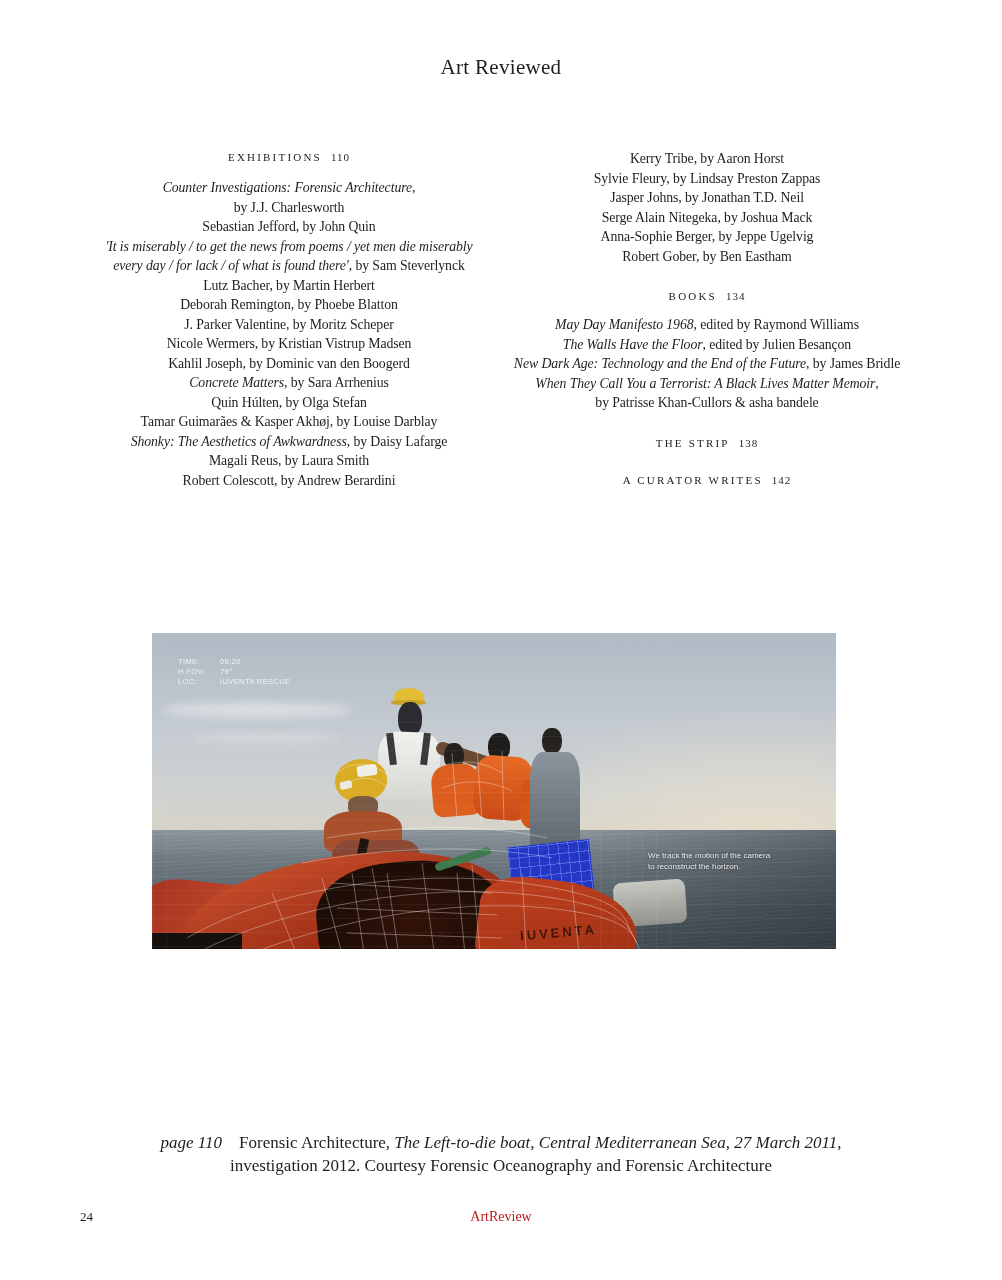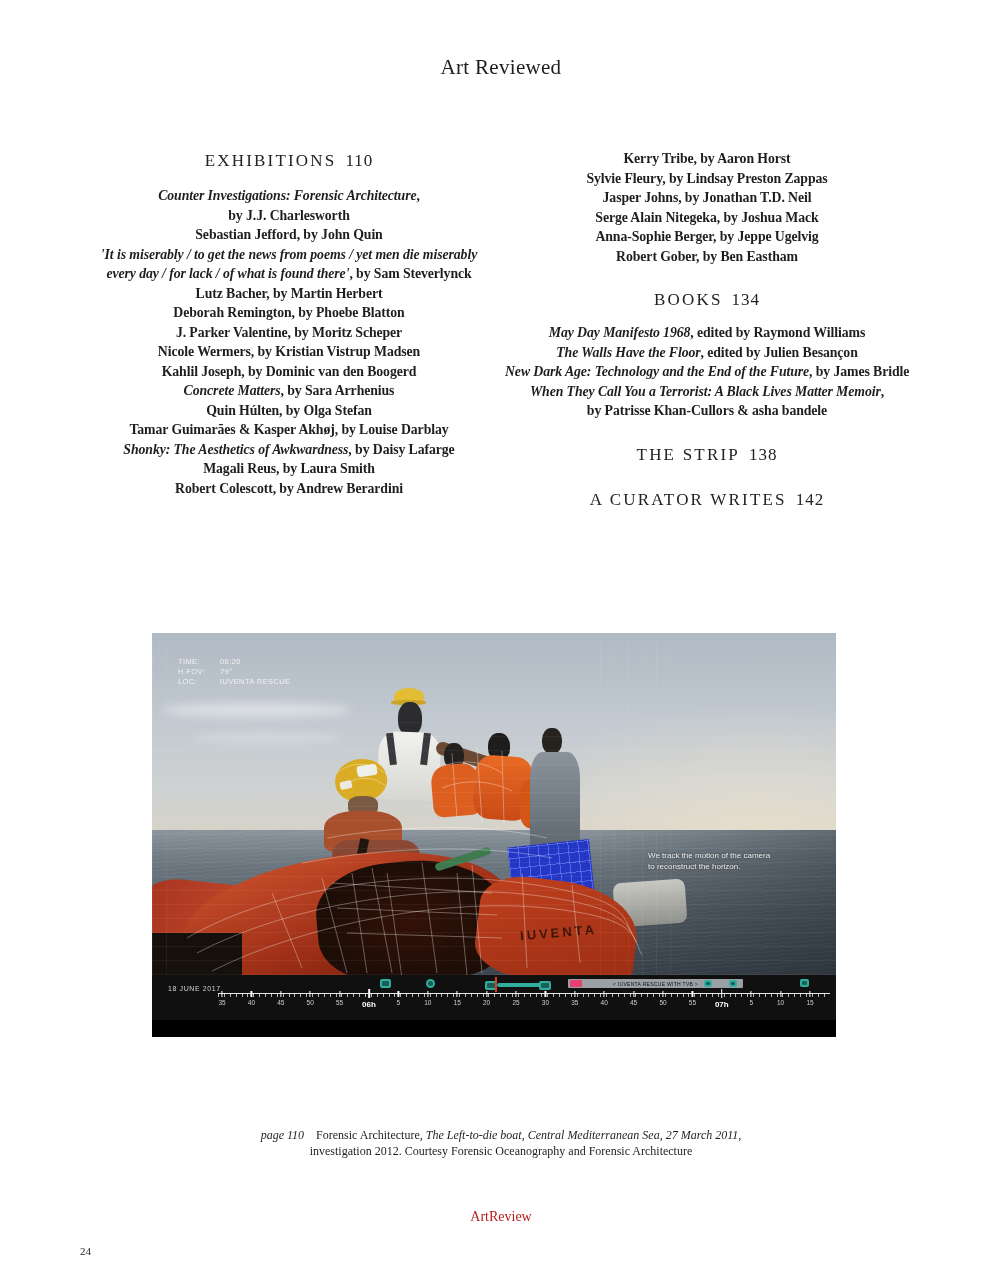--- a/index.html
+++ b/index.html
@@ -2,30 +2,30 @@
 <html><head>
 <meta charset="utf-8">
 <style>
   html,body{margin:0;padding:0;}
   body{width:1002px;height:1280px;position:relative;background:#ffffff;
        font-family:"Liberation Serif",serif;color:#1b1b1b;overflow:hidden;}
   .abs{position:absolute;}
 
   
   .page-title{left:0;top:55px;width:1002px;text-align:center;font-size:21px;color:#1d1d1d;letter-spacing:.3px;}
-  .heading{font-family:"Liberation Serif",serif;font-size:17px;letter-spacing:2.2px;color:#222;text-align:center;white-space:nowrap;}
+  .heading{font-family:"Liberation Serif",serif;font-size:11px;letter-spacing:2.2px;color:#222;text-align:center;white-space:nowrap;}
   .heading .num{margin-left:9px;letter-spacing:1px;}
-  .toc-block{text-align:center;font-weight:bold;}
+  .toc-block{text-align:center;}
   .toc-line{font-size:13.8px;line-height:19.5px;letter-spacing:-.1px;white-space:nowrap;color:#1e1e1e;}
   .toc-line .it{font-style:italic;}
   .col-left{left:90px;width:398px;}
   .col-right{left:505px;width:404px;}
 
   
-  .video{left:152px;top:633px;width:684px;height:404px;background:#000;overflow:hidden;}
+  .video{left:152px;top:633px;width:684px;height:316px;background:#000;overflow:hidden;}
   .photo{position:absolute;left:0;top:0;width:684px;height:342px;overflow:hidden;}
   .sky{position:absolute;left:0;top:0;width:684px;height:197px;
        background:linear-gradient(180deg,#b0bac4 0%,#c2c9d0 45%,#cfd2d2 80%,#d6d2c8 100%);}
   .sunglow{position:absolute;left:300px;top:60px;width:384px;height:140px;
        background:radial-gradient(ellipse at 80% 100%,rgba(238,228,206,.65),rgba(238,228,206,0) 65%);}
   .cloud{position:absolute;background:rgba(255,255,255,.45);filter:blur(5px);border-radius:50%;}
   .sea{position:absolute;left:0;top:197px;width:684px;height:145px;
        background:linear-gradient(180deg,#8b949c 0%,#6e7981 20%,#535d65 55%,#3a434b 100%);}
   .sea::after{content:"";position:absolute;inset:0;
        background:repeating-linear-gradient(176deg,rgba(255,255,255,.045) 0 1px,transparent 1px 4px);}
@@ -61,22 +61,22 @@
   .chip .in{position:absolute;inset:2px;background:rgba(10,30,28,.55);border-radius:1px;}
   .playhead{position:absolute;left:343px;top:2px;width:1.6px;height:15px;background:#e0392a;}
   .seg{position:absolute;left:345px;top:8px;width:46px;height:4px;background:#2fae9e;border-radius:2px;}
   .track{position:absolute;left:416px;top:4px;width:175px;height:9px;background:#9aa0a3;border-radius:1px;
        font-family:"Liberation Sans",sans-serif;font-size:5px;letter-spacing:.3px;color:#141414;
        display:flex;align-items:center;justify-content:center;white-space:nowrap;}
   .track .pink{position:absolute;left:2px;top:1px;width:12px;height:7px;background:#e8406e;border-radius:1px;}
 
   
   .caption{left:0;top:1128px;width:1002px;text-align:center;}
-  .caption .toc-line{font-size:12px;line-height:15.5px;letter-spacing:0;}
-  .folio{top:1209px;font-size:11px;color:#1d1d1d;margin-top:36px;}
+  .caption .toc-line{font-size:17px;line-height:15.5px;letter-spacing:0;margin-top:7px;}
+  .folio{top:1209px;font-size:13px;color:#1d1d1d;}
   .brand{left:0;top:1209px;width:1002px;text-align:center;font-size:14px;color:#b91c1c;}
 </style>
 </head>
 <body>
 
 <div class="abs page-title">Art Reviewed</div>
 
 <div class="abs col-left" style="top:151px;">
   <div class="heading">
     <span>EXHIBITIONS</span><span class="num">110</span>

